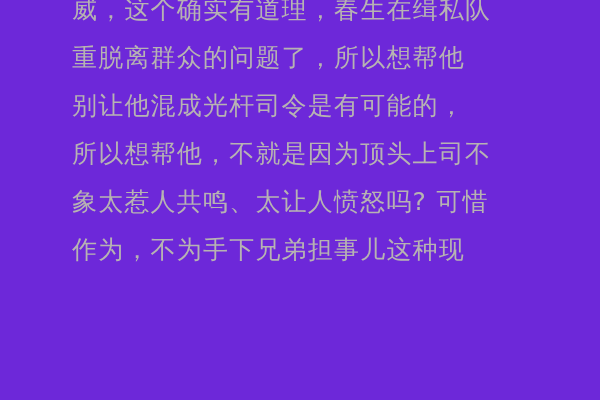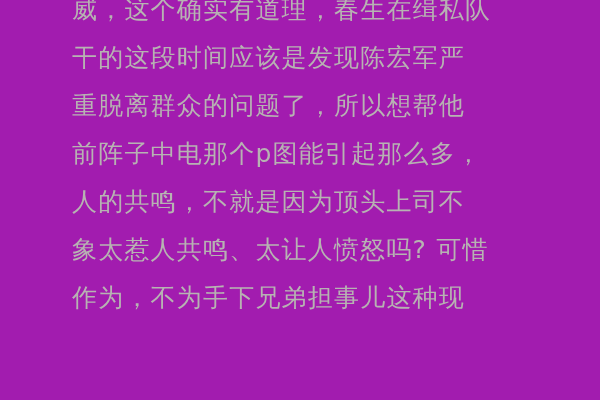--- a/index.html
+++ b/index.html
@@ -10,21 +10,21 @@
     width: 600px;
     height: 400px;
     background: #ffffff;
     font-family: "DejaVu Sans", "Liberation Sans", sans-serif;
     overflow: hidden;
   }
   .page {
     position: relative;
     width: 600px;
     height: 400px;
-    background: #a21caf;
+    background: #6d28d9;
     box-sizing: border-box;
     padding: 0 72px;
     overflow: hidden;
   }
   .text-block {
     position: absolute;
     top: -14px;
     left: 72px;
     right: 64px;
   }
@@ -36,20 +36,19 @@
     white-space: nowrap;
     font-weight: 400;
   }
 </style>
 </head>
 <body>
 
 <div class="page">
   <div class="text-block">
     <div class="line">威，这个确实有道理，春生在缉私队</div>
-    <div class="line">干的这段时间应该是发现陈宏军严</div>
     <div class="line">重脱离群众的问题了，所以想帮他</div>
-    <div class="line">前阵子中电那个p图能引起那么多，</div>
-    <div class="line">人的共鸣，不就是因为顶头上司不</div>
+    <div class="line">别让他混成光杆司令是有可能的，</div>
+    <div class="line">所以想帮他，不就是因为顶头上司不</div>
     <div class="line">象太惹人共鸣、太让人愤怒吗? 可惜</div>
     <div class="line">作为，不为手下兄弟担事儿这种现</div>
   </div>
 </div>
 
 </body></html>

